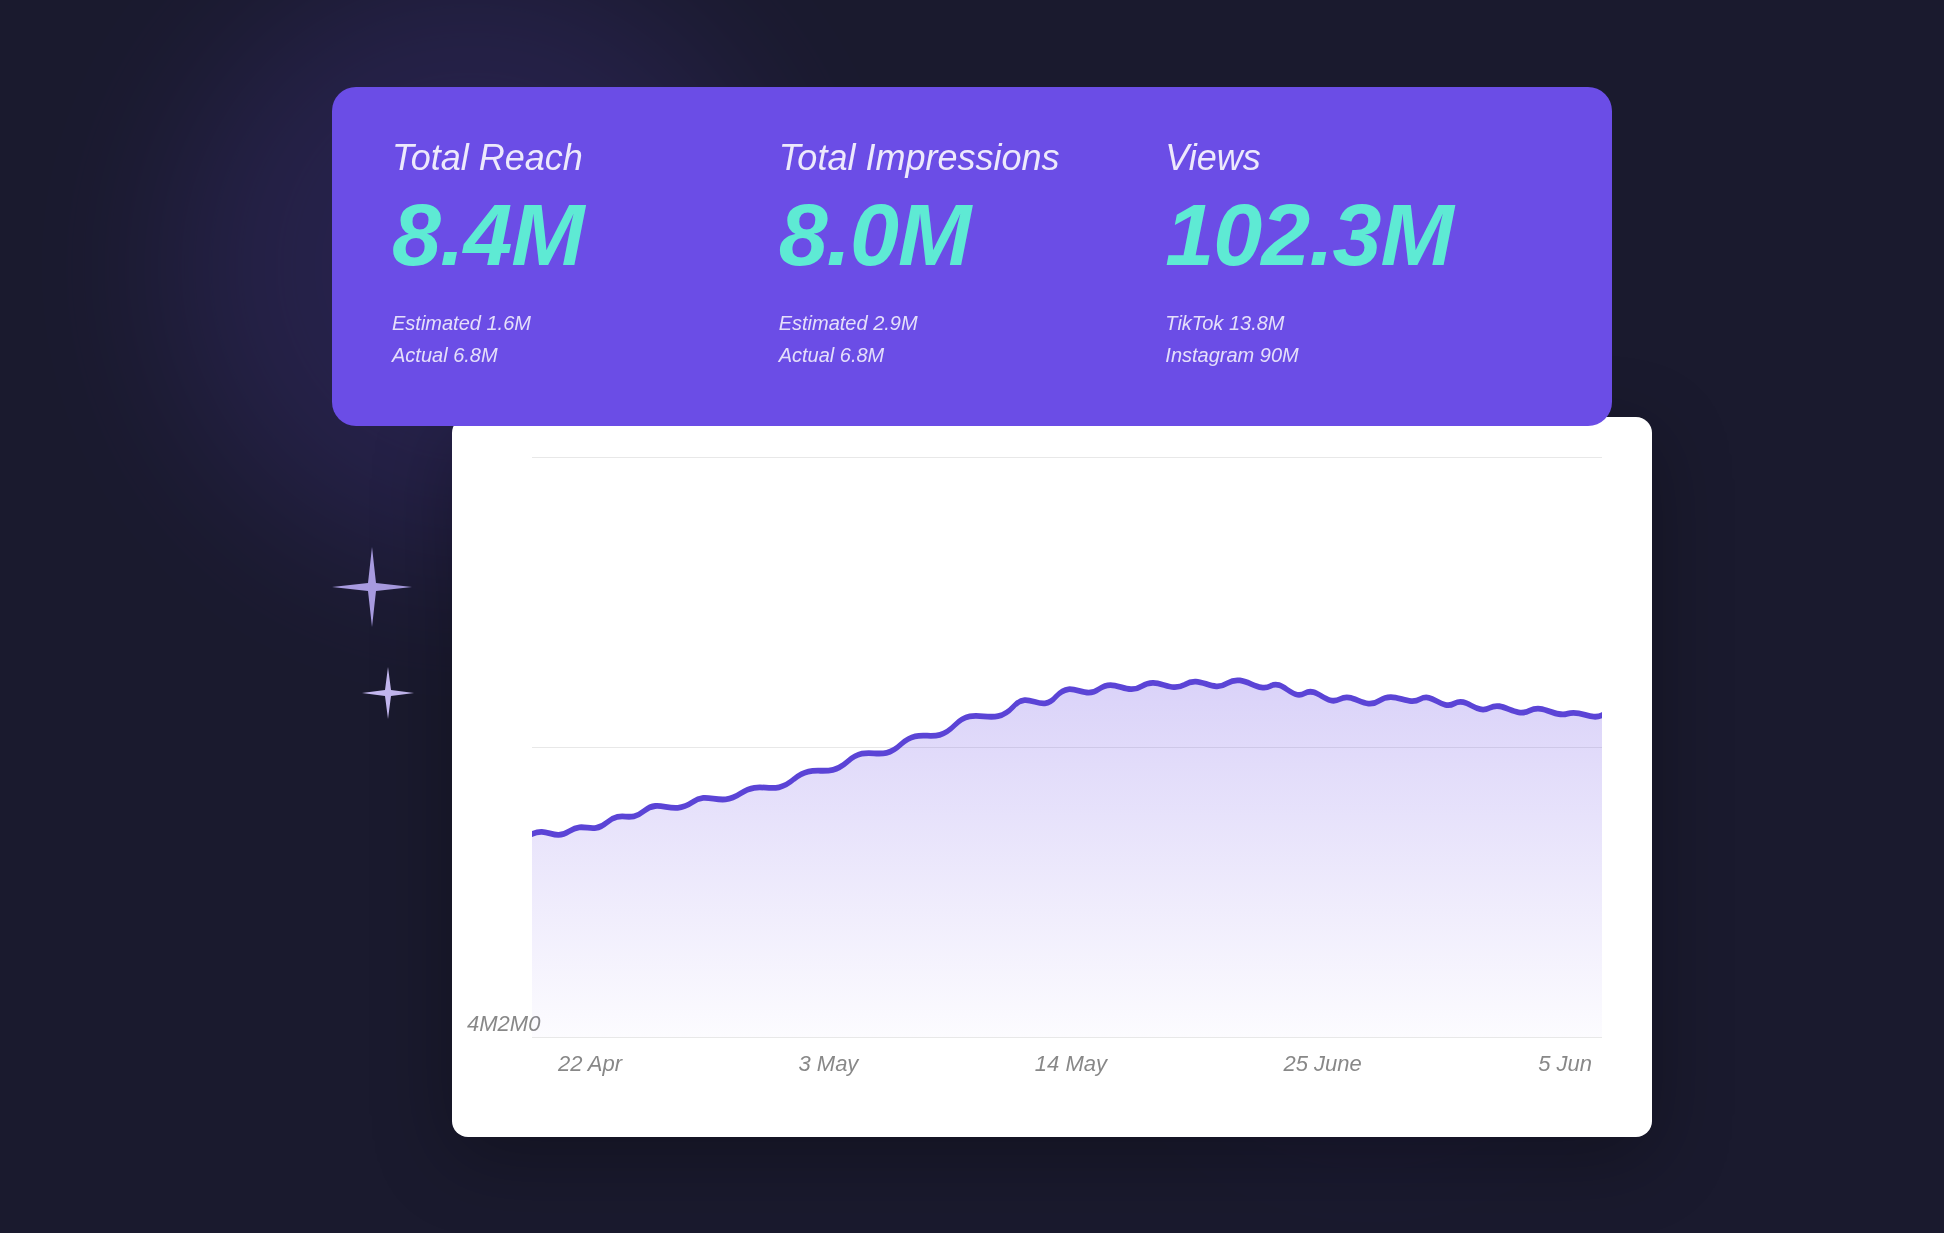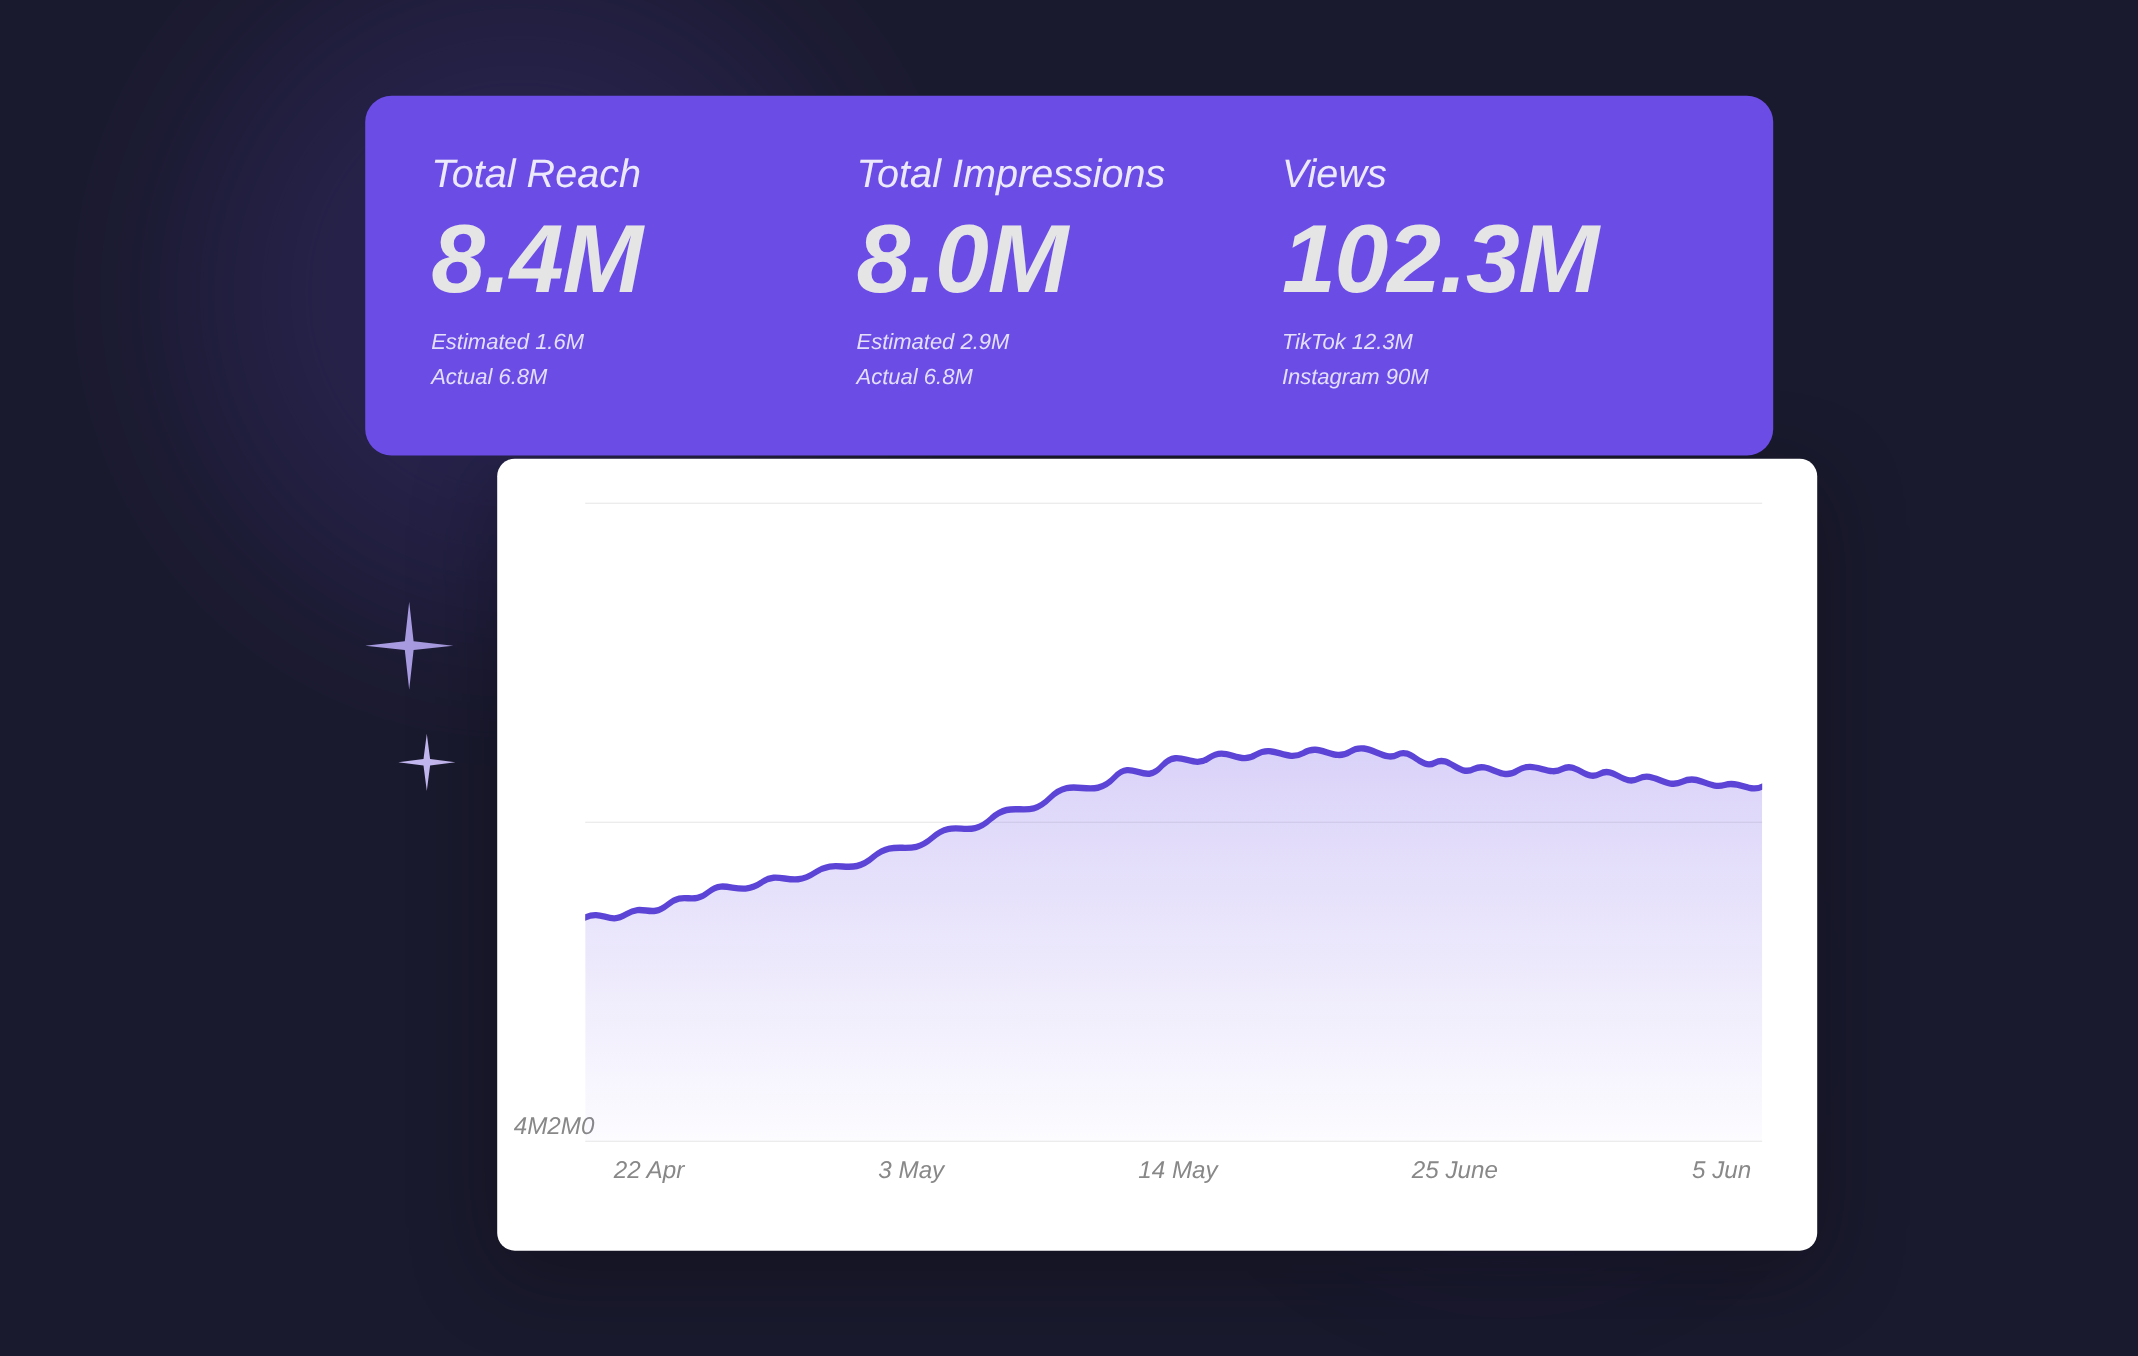--- a/index.html
+++ b/index.html
@@ -64,23 +64,23 @@
     .stat-label {
       font-size: 36px;
       color: rgba(255,255,255,0.88);
       font-weight: 400;
       margin-bottom: 12px;
     }
 
     .stat-value {
       font-size: 88px;
       font-weight: 800;
-      color: #e5e5e5;
+      color: #5eead4;
       line-height: 1;
-      margin-bottom: 16px;
+      margin-bottom: 28px;
       letter-spacing: -1px;
     }
 
     .stat-sub {
       font-size: 20px;
       color: rgba(255,255,255,0.82);
       font-weight: 400;
       line-height: 1.6;
     }
 
@@ -219,21 +219,21 @@
       <div class="stat-sub">
         <div>Estimated 2.9M</div>
         <div>Actual 6.8M</div>
       </div>
     </div>
 
     <div class="stat-block">
       <div class="stat-label">Views</div>
       <div class="stat-value">102.3M</div>
       <div class="stat-sub">
-        <div>TikTok 12.3M</div>
+        <div>TikTok 13.8M</div>
         <div>Instagram 90M</div>
       </div>
     </div>
 
   </div>
 
   <div class="chart-wrapper">
     <div class="chart-container">
 
       <div class="y-axis">

